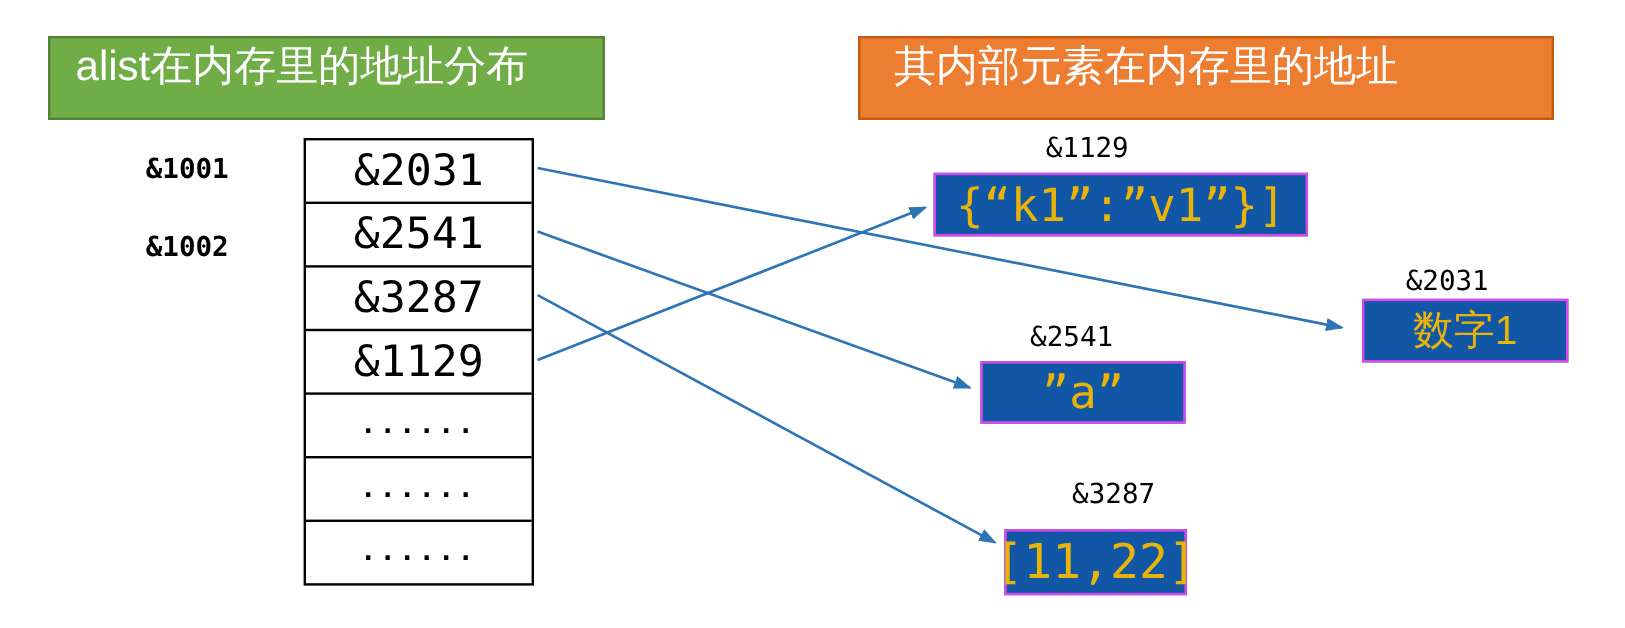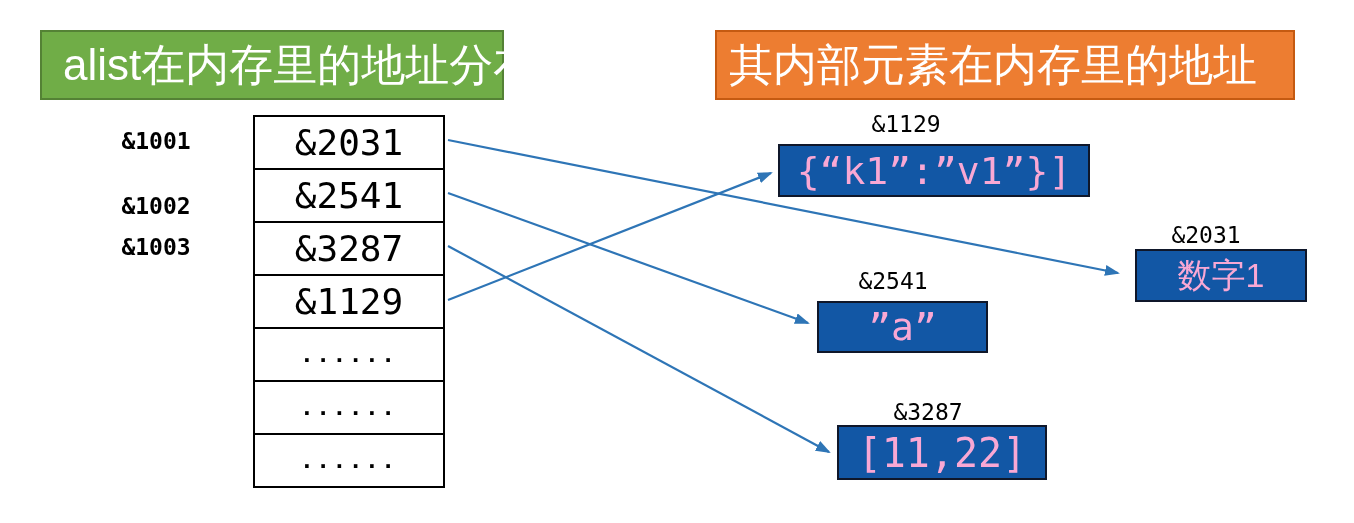--- a/index.html
+++ b/index.html
@@ -6,36 +6,36 @@
   .canvas{
     position:relative;
     width:1354px;height:523px;
     background:#ffffff;
     overflow:hidden;
     font-family:"DejaVu Sans Mono","Liberation Mono",monospace;
   }
   .banner{
     position:absolute;
     box-sizing:border-box;
-    display:flex;align-items:center;
+    display:flex;
     color:#ffffff;
     font-family:"Liberation Sans","DejaVu Sans",sans-serif;
-    font-size:44px;
+    font-size:35px;
     font-weight:500;
     white-space:nowrap;
   }
   .banner.green{
     left:40px;top:30px;width:464px;height:70px;
     background:#70AD47;border:2px solid #548235;
     padding-left:21px;
   }
   .banner.orange{
     left:715px;top:30px;width:580px;height:70px;
     background:#ED7D31;border:2px solid #C55A11;
-    padding-left:12px;
+    padding-left:28px;
   }
   .addr-label{
     position:absolute;
     left:98px;width:116px;height:28px;
     text-align:center;
     font-size:23px;color:#000;
     line-height:28px;
     font-weight:bold;
   }
   .memtable{
@@ -59,51 +59,50 @@
   .mem-label{
     position:absolute;
     width:120px;height:24px;
     text-align:center;
     font-size:23px;color:#000;
     line-height:24px;
   }
   .mem-box{
     position:absolute;
     box-sizing:border-box;
-    background:#1257A5;border:2px solid #0f172a;
-    color:#f9a8d4;
+    background:#1257A5;border:2px solid #d946ef;
+    color:#eab308;
     display:flex;align-items:center;justify-content:center;
     white-space:nowrap;
   }
   .mem-box.kv   {left:778px; top:144px; width:312px;height:53px;font-size:38px;}
   .mem-box.num  {left:1123px;top:249px; width:172px;height:53px;font-size:34px;
                  font-family:"Liberation Sans","DejaVu Sans",sans-serif;margin-left:12px;}
   .mem-box.str  {left:817px; top:301px; width:171px;height:52px;font-size:38px;}
-  .mem-box.list {left:837px; top:425px; width:210px;height:55px;font-size:40px;}
+  .mem-box.list {left:837px; top:441px; width:152px;height:55px;font-size:40px;}
   .label-kv  {left:846px; top:112px;}
   .label-num {left:1146px;top:223px;}
   .label-str {left:833px; top:269px;}
   .label-list{left:868px; top:400px;}
   svg.arrows{position:absolute;left:0;top:0;pointer-events:none;}
 </style>
 </head>
 <body>
 
 <div class="canvas">
 
   <div class="banner green">
     <span>alist在内存里的地址分布</span>
   </div>
   <div class="banner orange">
     <span>其内部元素在内存里的地址</span>
   </div>
 
   <div class="addr-label" style="top:127px">&amp;1001</div>
   <div class="addr-label" style="top:192px">&amp;1002</div>
-  <div class="addr-label" style="top:233px">&amp;1003</div>
 
   <div class="memtable">
     <div class="row">&amp;2031</div>
     <div class="row">&amp;2541</div>
     <div class="row">&amp;3287</div>
     <div class="row">&amp;1129</div>
     <div class="row dots">......</div>
     <div class="row dots">......</div>
     <div class="row dots">......</div>
   </div>

